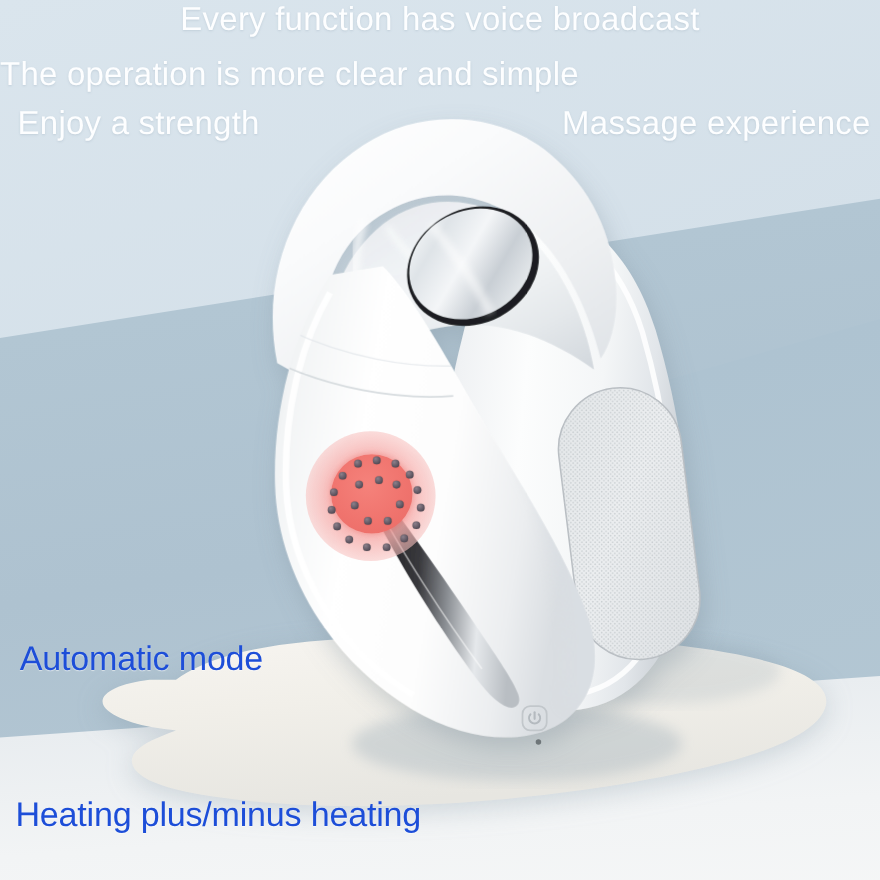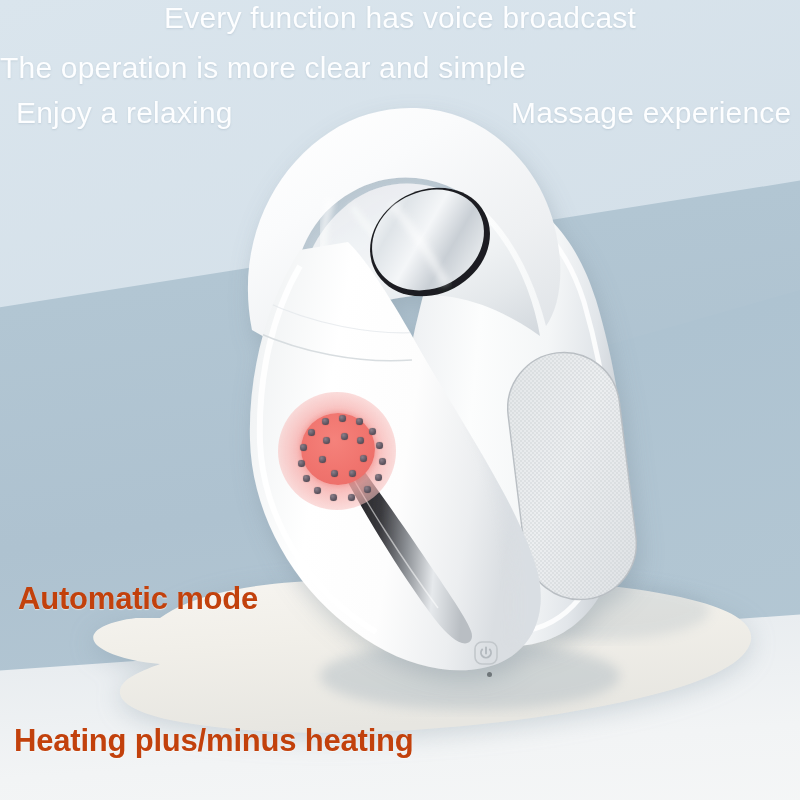--- a/index.html
+++ b/index.html
@@ -76,22 +76,22 @@
   .hl-1 { position:absolute; top:-1px;  left:0; width:100%; text-align:center; }
   .hl-2 { position:absolute; top:49px;  left:0; width:100%; text-align:left; }
   .hl-3row { position:absolute; top:94px; left:0; width:100%; }
   .hl-3a { position:absolute; left:16px; }
   .hl-3b { position:absolute; left:511px; }
 
   
   .features { position:absolute; left:0; top:0; width:100%; height:100%; z-index:45; pointer-events:none; }
   .feat {
     position:absolute;
-    color:#c2410c;
-    font-weight:bold;
+    color:#1d4ed8;
+    font-weight:normal;
     font-size:31px;
     line-height:34px;
     white-space:nowrap;
     letter-spacing:-.2px;
     text-shadow:0 1px 1px rgba(255,255,255,.55);
   }
   .feat-1 { left:18px; top:582px; }
   .feat-2 { left:10px; top:671px; }
   .feat-3 { left:14px; top:724px; }
 
@@ -381,21 +381,21 @@
     <rect x="2" y="2" width="22" height="22" rx="7" fill="none" stroke="#c2c7cb" stroke-width="1.6"></rect>
     <path d="M 13 7.5 L 13 13.5" stroke="#b4babf" stroke-width="1.9" stroke-linecap="round" fill="none"></path>
     <path d="M 9.2 9.4 A 5 5 0 1 0 16.8 9.4" stroke="#b4babf" stroke-width="1.9" stroke-linecap="round" fill="none"></path>
   </svg>
   <div class="led-dot"></div>
 
   <div class="headline">
     <div class="hl-line hl-1">Every function has voice broadcast</div>
     <div class="hl-line hl-2">The operation is more clear and simple</div>
     <div class="hl-3row">
-      <span class="hl-line hl-3a">Enjoy a relaxing</span>
+      <span class="hl-line hl-3a">Enjoy a strength</span>
       <span class="hl-line hl-3b">Massage experience</span>
     </div>
   </div>
 
   <div class="features">
     <div class="feat feat-1">Automatic mode</div>
     <div class="feat feat-3">Heating plus/minus heating</div>
   </div>
 
 </div>

